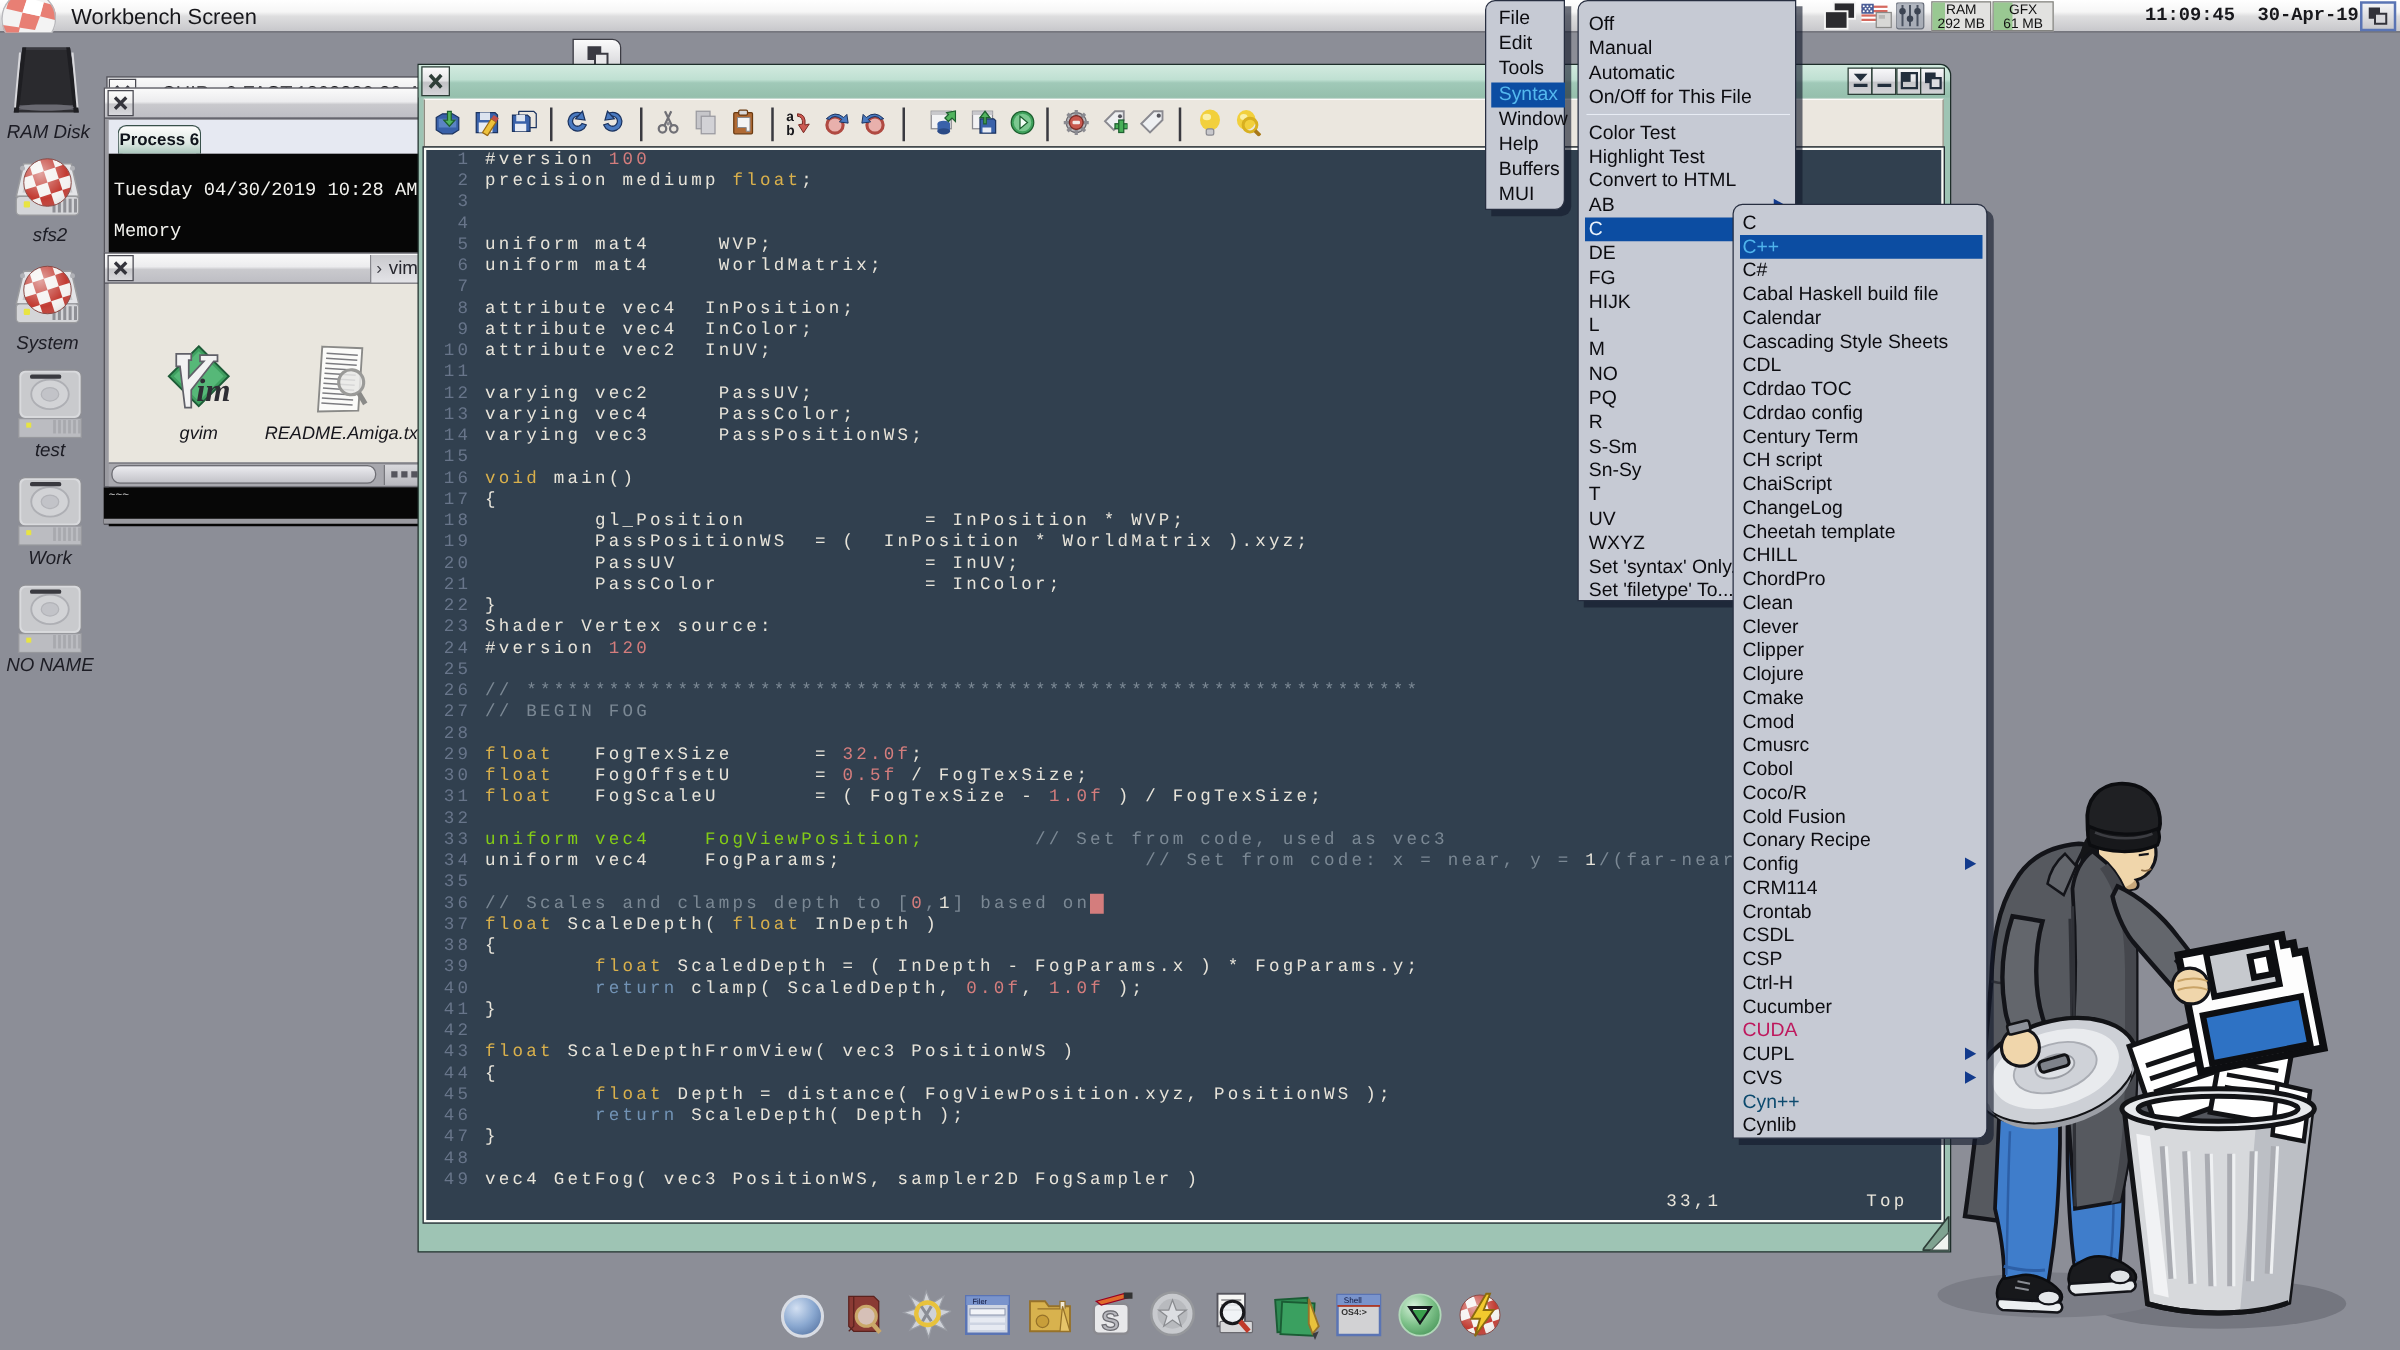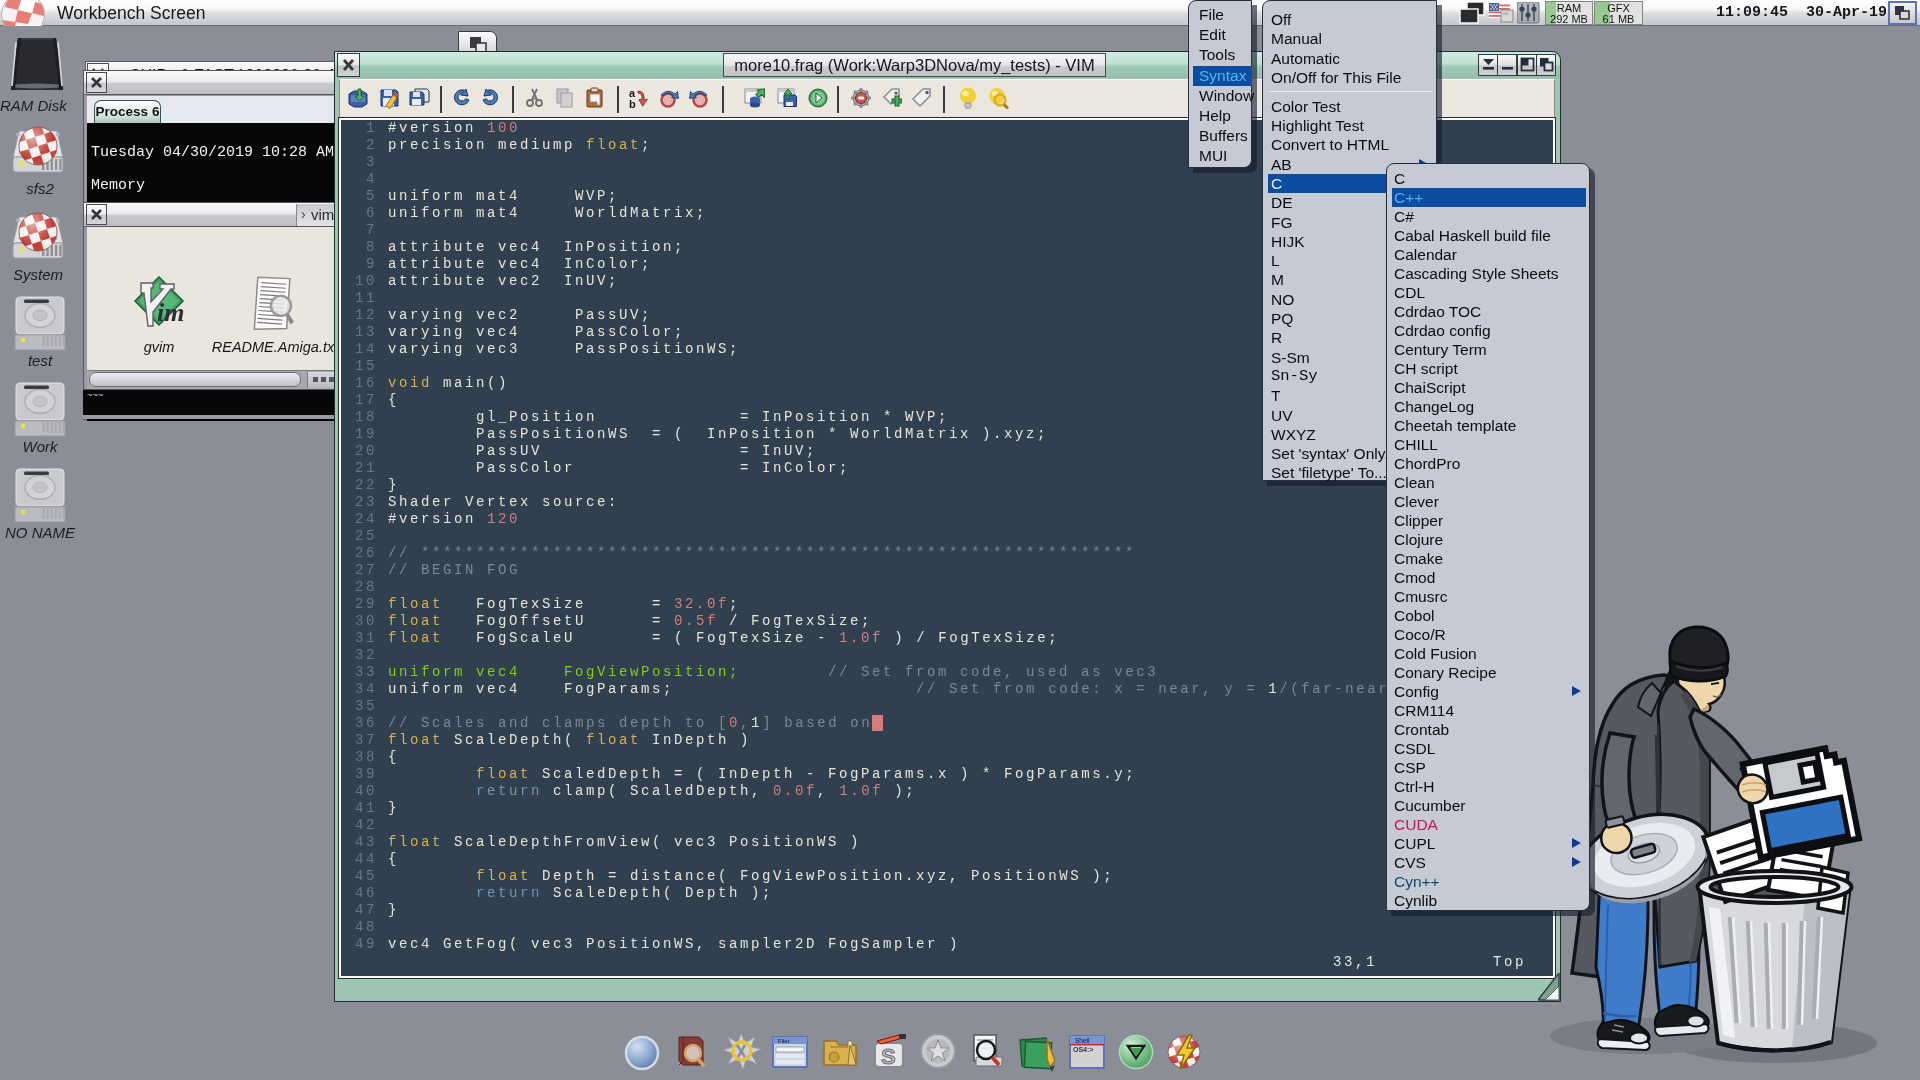--- a/index.html
+++ b/index.html
@@ -129,21 +129,21 @@
 <path d="M12 4 L50 4 L57 56 L5 56 Z" fill="#2e2e32"></path>
 <path d="M12 4 L50 4 L56 54 L6 54 Z" fill="#3a3a40"></path>
 <path d="M14 6 L48 6 L54 50 L8 50 Z" fill="#2a2a2e"></path>
 <path d="M8 50 L54 50 L56 54 L6 54 Z" fill="#505058"></path>
 <path d="M12 4 L15 4 L9 56 L5 56 Z" fill="#1e1e22"></path>
 <path d="M47 4 L50 4 L57 56 L53 56 Z" fill="#1e1e22"></path>
 <path d="M10 8 Q8 30 6 52" stroke="#d8d8dc" stroke-width="1.6" fill="none"></path>
 <path d="M52 8 Q54 30 56 52" stroke="#d8d8dc" stroke-width="1.6" fill="none"></path>
 <ellipse cx="31" cy="52" rx="22" ry="2.5" fill="#6a6a72"></ellipse>
 </svg>
-<div class="abs" style="left:0px;top:97px;width:72px;text-align:left;font-style:italic;font-size:15px;color:#1c1c24;white-space:nowrap;">RAM Disk</div>
+<div class="abs" style="left:0px;top:97px;width:72px;text-align:right;font-style:italic;font-size:15px;color:#1c1c24;white-space:nowrap;">RAM Disk</div>
 <svg class="abs" style="left:12px;top:122px" width="52" height="56" viewBox="0 0 52 56">
     <g>
 <path d="M7 9 L45 9 L51 35 L1 35 Z" fill="#e3e4e7" stroke="#9a9b9e" stroke-width="1.2"></path>
 <path d="M11 12 L41 12 L46 32 L6 32 Z" fill="#c9cacd"></path>
 <rect x="1" y="35" width="50" height="15" rx="3" fill="#d4d5d8" stroke="#9a9b9e"></rect>
 <rect x="7" y="39" width="5" height="5" rx="1" fill="#e8e442"></rect>
 <g fill="#8f9095">
         <rect x="30" y="37" width="2.4" height="11"></rect>
         <rect x="34.3" y="37" width="2.4" height="11"></rect>
         <rect x="38.6" y="37" width="2.4" height="11"></rect>
@@ -383,21 +383,20 @@
     </div>
 </div>
 <div class="abs" style="left:83px;top:390px;width:252px;height:29px;background:#070707;border-bottom:4px solid #9a9aa0;">
     <div class="abs mono" style="left:4px;top:1px;font-size:9px;color:#ddd;">~~~</div>
   </div>
 <div class="abs" style="left:334px;top:51px;width:1227px;height:951px;background:#9ec4b4;border:1px solid #1e2e2a;border-radius:0 9px 0 0;">
 <div class="abs" style="left:0;top:0;width:1225px;height:26px;background:linear-gradient(#d2eadf 0%,#bfe0d2 45%,#a0c9b8 55%,#95bfac 100%);border-radius:0 9px 0 0;"></div>
 <div class="abs" style="left:2px;top:1px;width:23px;height:24px;background:linear-gradient(#fbfbfb,#e4e4e6 48%,#c2c2c6 55%,#d4d4d8 100%);border:1px solid #2e3e38;"><svg width="21" height="22">
         <path d="M6 6 L15 16 M15 6 L6 16" stroke="#2e3e38" stroke-width="2.8"></path>
       </svg></div>
-<div class="abs" style="left:388px;top:1px;width:383px;height:24px;background:linear-gradient(#f6f6f8,#e6e6ea 50%,#cccccf 58%,#c2c2c6 100%);border:1px solid #3e4e48;text-align:center;line-height:23px;font-size:16.5px;color:#14141a;">more10.frag (Work:Warp3DNova/my_tests) - VIM</div>
 <div class="abs" style="left:1143px;top:2px;width:20px;height:22px;background:linear-gradient(#f8f8fa,#e2e2e6 48%,#c6c6ca 55%,#d2d2d6 100%);border:1px solid #2e3e38;"><svg width="18" height="20">
         <path d="M4 4 h11 l-5.5 6 Z" fill="#222e3c"></path>
         <rect x="4" y="12" width="11" height="2.6" fill="#222e3c"></rect>
       </svg></div>
 <div class="abs" style="left:1162px;top:2px;width:20px;height:22px;background:linear-gradient(#f8f8fa,#e2e2e6 48%,#c6c6ca 55%,#d2d2d6 100%);border:1px solid #2e3e38;"><svg width="18" height="20">
         <rect x="4" y="12" width="11" height="2.6" fill="#222e3c"></rect>
       </svg></div>
 <div class="abs" style="left:1182px;top:2px;width:20px;height:22px;background:linear-gradient(#f8f8fa,#e2e2e6 48%,#c6c6ca 55%,#d2d2d6 100%);border:1px solid #2e3e38;"><svg width="18" height="20">
         <rect x="3.5" y="3.5" width="12" height="12" fill="none" stroke="#222e3c" stroke-width="1.8"></rect>
         <rect x="3.5" y="3.5" width="7" height="7" fill="#222e3c"></rect>
@@ -804,21 +803,21 @@
 <div class="abs" style="left:5px;top:172.9px;width:165px;height:19px;background:#0c4da2;color:#e9f2fb;font-size:15.5px;line-height:19px;padding-left:3px;">C</div>
 <div class="abs" style="left:8px;top:192.2px;height:19px;color:#0c0c10;font-size:15.5px;line-height:19px;white-space:nowrap;">DE</div>
 <div class="abs" style="left:8px;top:211.5px;height:19px;color:#0c0c10;font-size:15.5px;line-height:19px;white-space:nowrap;">FG</div>
 <div class="abs" style="left:8px;top:230.8px;height:19px;color:#0c0c10;font-size:15.5px;line-height:19px;white-space:nowrap;">HIJK</div>
 <div class="abs" style="left:8px;top:250.1px;height:19px;color:#0c0c10;font-size:15.5px;line-height:19px;white-space:nowrap;">L</div>
 <div class="abs" style="left:8px;top:269.4px;height:19px;color:#0c0c10;font-size:15.5px;line-height:19px;white-space:nowrap;">M</div>
 <div class="abs" style="left:8px;top:288.7px;height:19px;color:#0c0c10;font-size:15.5px;line-height:19px;white-space:nowrap;">NO</div>
 <div class="abs" style="left:8px;top:308.0px;height:19px;color:#0c0c10;font-size:15.5px;line-height:19px;white-space:nowrap;">PQ</div>
 <div class="abs" style="left:8px;top:327.3px;height:19px;color:#0c0c10;font-size:15.5px;line-height:19px;white-space:nowrap;">R</div>
 <div class="abs" style="left:8px;top:346.6px;height:19px;color:#0c0c10;font-size:15.5px;line-height:19px;white-space:nowrap;">S-Sm</div>
-<div class="abs" style="left:8px;top:365.9px;height:19px;color:#0c0c10;font-size:15.5px;line-height:19px;white-space:nowrap;font-family:Liberation Mono, monospace;">Sn-Sy</div>
+<div class="abs" style="left:8px;top:365.9px;height:19px;color:#0c0c10;font-size:15.5px;line-height:19px;white-space:nowrap;">Sn-Sy</div>
 <div class="abs" style="left:8px;top:385.2px;height:19px;color:#0c0c10;font-size:15.5px;line-height:19px;white-space:nowrap;">T</div>
 <div class="abs" style="left:8px;top:404.5px;height:19px;color:#0c0c10;font-size:15.5px;line-height:19px;white-space:nowrap;">UV</div>
 <div class="abs" style="left:8px;top:423.8px;height:19px;color:#0c0c10;font-size:15.5px;line-height:19px;white-space:nowrap;">WXYZ</div>
 <div class="abs" style="left:8px;top:443.1px;height:19px;color:#0c0c10;font-size:15.5px;line-height:19px;white-space:nowrap;">Set 'syntax' Only...</div>
 <div class="abs" style="left:8px;top:462.4px;height:19px;color:#0c0c10;font-size:15.5px;line-height:19px;white-space:nowrap;">Set 'filetype' To...</div>
 </div>
 <div class="abs menu" style="left:1386px;top:163px;width:204px;height:748px;border-radius:8px 8px 8px 0;">
 <div class="abs" style="left:7px;top:4.5px;height:19px;color:#0c0c10;font-size:15.5px;line-height:19px;white-space:nowrap;">C</div>
 <div class="abs" style="left:5px;top:23.5px;width:194px;height:19px;background:#0c4da2;color:#4fb4ec;font-size:15.5px;line-height:19px;padding-left:2px;">C++</div>
 <div class="abs" style="left:7px;top:42.5px;height:19px;color:#0c0c10;font-size:15.5px;line-height:19px;white-space:nowrap;">C#</div>

